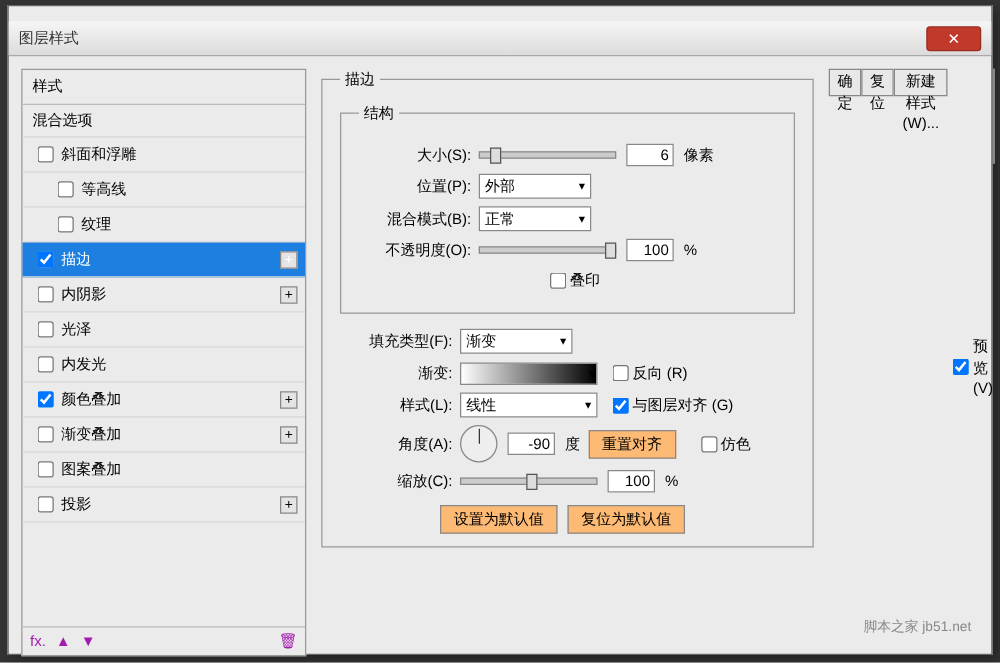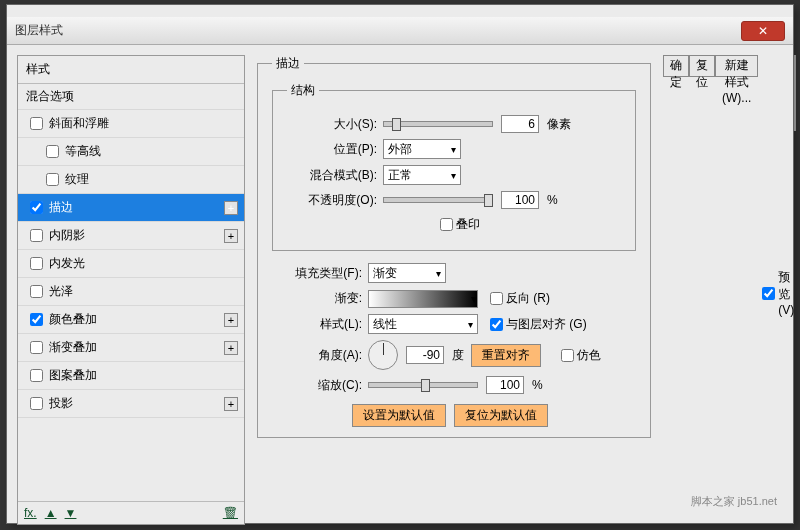--- a/index.html
+++ b/index.html
@@ -11,31 +11,31 @@
 .closebtn { width: 44px; height: 20px; background: #c0392b; border: 1px solid #962d22; border-radius: 3px; color: #fff; text-align: center; line-height: 18px; margin-right: 8px; }
 .body { display: flex; height: calc(100% - 28px); }
 .sidebar { width: 228px; border: 1px solid #999; margin: 10px 0 10px 10px; background: #ebebeb; display: flex; flex-direction: column; }
 .side-hdr { padding: 5px 8px; border-bottom: 1px solid #bbb; }
 .side-item { padding: 4px 8px; border-bottom: 1px solid #d8d8d8; display: flex; align-items: center; position: relative; }
 .side-item.sub { padding-left: 24px; }
 .side-item input[type=checkbox] { margin-right: 6px; }
 .side-item.sel { background: #1d7fe0; color: #fff; }
 .side-add { position: absolute; right: 6px; width: 14px; height: 14px; background: #e4e4e4; border: 1px solid #888; text-align: center; line-height: 12px; font-size: 11px; }
 .side-footer { margin-top: auto; border-top: 1px solid #bbb; padding: 4px 6px; display: flex; gap: 8px; align-items: center; }
-.side-footer span { color: #14532d; text-decoration: underline; }
+.side-footer span { color: #a21caf; }
 .center { flex: 1; padding: 10px 12px; }
 fieldset { border: 1px solid #999; margin: 0 0 10px 0; padding: 10px 14px; }
 legend { padding: 0 4px; }
 .row { display: flex; align-items: center; margin: 6px 0; }
 .row label.k { width: 90px; text-align: right; margin-right: 6px; white-space: nowrap; }
 .slider { flex: 0 0 110px; height: 6px; background: #ccc; border: 1px solid #888; position: relative; margin-right: 8px; }
 .slider .thumb { position: absolute; top: -4px; width: 9px; height: 13px; background: #ddd; border: 1px solid #555; }
 .numbox { width: 38px; height: 18px; border: 1px solid #888; background: #fff; padding: 0 3px; text-align: right; margin-right: 4px; }
 select, .combo { height: 20px; border: 1px solid #888; background: #fff; padding: 0 4px; }
-.combo { display: inline-flex; align-items: center; justify-content: space-between; width: 78px; }
+.combo { display: inline-flex; align-items: center; justify-content: space-between; width: 90px; }
 .combo .arrow { font-size: 10px; }
 .unit { margin-left: 4px; }
 .chk { display: flex; align-items: center; margin-left: 8px; }
 .btn-sm { border: 1px solid #888; background: #fdba74; padding: 2px 10px; margin-right: 8px; }
 .gradbar { width: 110px; height: 18px; border: 1px solid #888; background: linear-gradient(to right,#fff,#000); display: inline-flex; align-items: center; justify-content: flex-end; }
 .angle-ctl { width: 30px; height: 30px; border: 1px solid #888; border-radius: 50%; background: #eee; position: relative; margin-right: 8px; }
 .angle-ctl::after { content: ""; position: absolute; left: 50%; top: 50%; width: 1px; height: 12px; background: #333; transform-origin: top; transform: rotate(180deg); }
 .r-panel { width: 130px; padding: 10px 10px 0 0; display: flex; flex-direction: row; }
 .r-btn { display: block; width: 120px; height: 22px; border: 1px solid #888; background: #e8e8e8; margin-bottom: 8px; }
 .preview-row { display:flex; align-items:center; justify-content:center; margin: 6px 0 10px; }
@@ -76,25 +76,25 @@
             <span>描边</span>
             <span class="side-add">+</span>
           </div>
     <div class="side-item">
             <input type="checkbox" style="">
             <span>内阴影</span>
             <span class="side-add">+</span>
           </div>
     <div class="side-item">
             <input type="checkbox" style="">
+            <span>光泽</span>
+          </div>
+    <div class="side-item">
+            <input type="checkbox" style="">
             <span>内发光</span>
-          </div>
-    <div class="side-item">
-            <input type="checkbox" style="">
-            <span>光泽</span>
           </div>
     <div class="side-item">
             <input type="checkbox" checked="" style="">
             <span>颜色叠加</span>
             <span class="side-add">+</span>
           </div>
     <div class="side-item">
             <input type="checkbox" style="">
             <span>渐变叠加</span>
             <span class="side-add">+</span>

